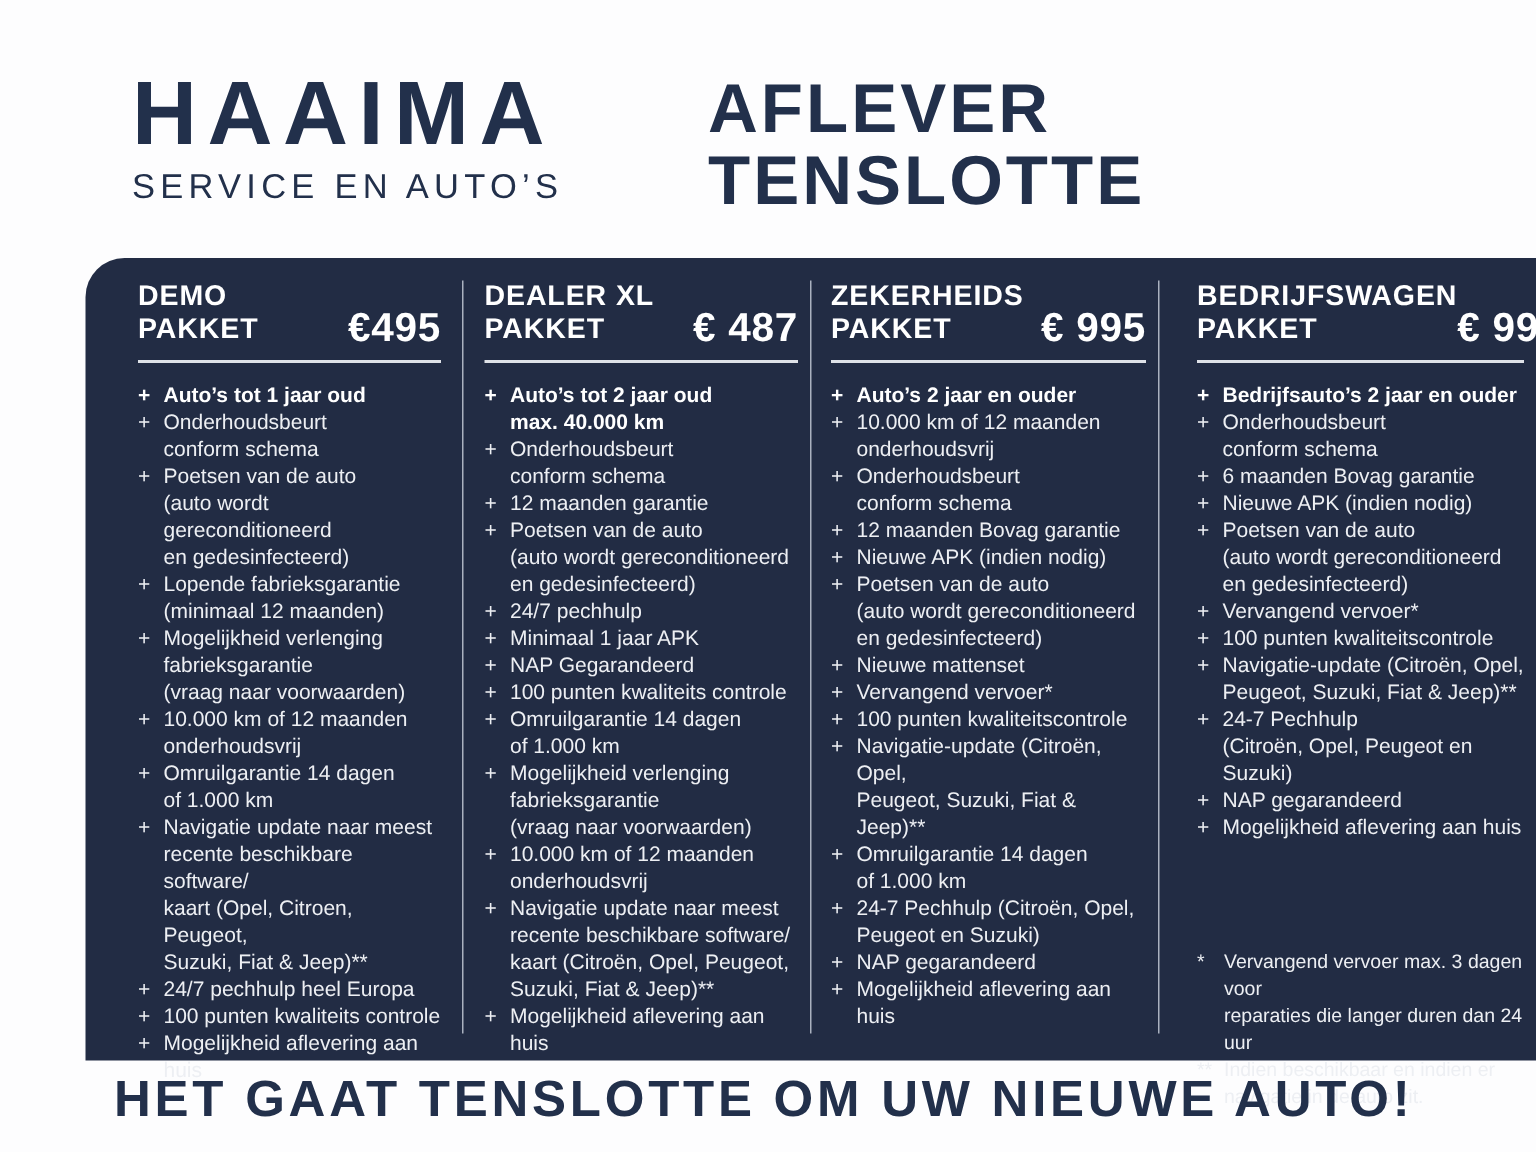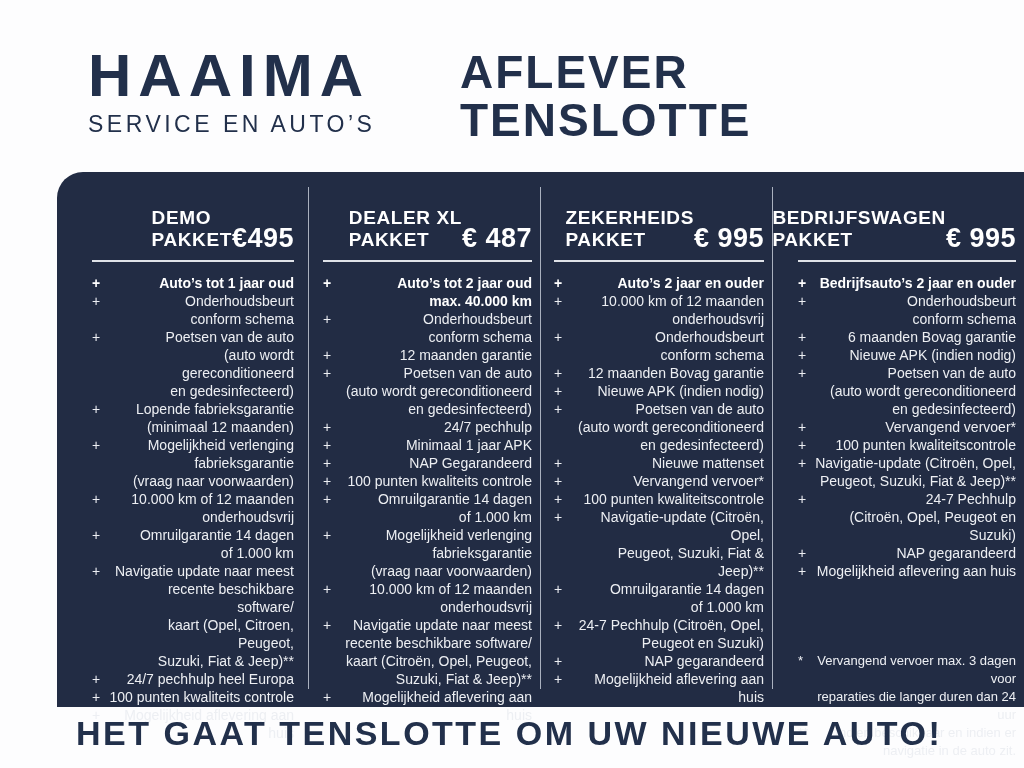--- a/index.html
+++ b/index.html
@@ -12,44 +12,44 @@
   }
   *{margin:0;padding:0;box-sizing:border-box;}
   html,body{background:#ffffff;}
   body{font-family:"Liberation Sans","DejaVu Sans",sans-serif;}
   .page{position:relative;width:1024px;height:768px;background:#fdfdfe;overflow:hidden;}
 
   
   .logo{position:absolute;left:88px;top:46px;color:var(--navy);}
   .logo-name{font-size:60px;font-weight:bold;letter-spacing:7px;line-height:1.0;}
   .logo-sub{font-size:23px;font-weight:400;letter-spacing:3.5px;margin-top:5px;}
-  .page-title{position:absolute;left:460px;top:48px;color:var(--navy);
+  .page-title{position:absolute;left:472px;top:48px;color:var(--navy);
     font-size:46px;font-weight:bold;letter-spacing:2px;line-height:48px;}
   .page-title span{display:block;}
 
   
   .panel{position:absolute;left:57px;top:172px;right:0;height:535px;
     background:var(--panel-bg);border-top-left-radius:26px;
     display:flex;padding:15px 0 18px 0;}
   .pkg{color:var(--panel-text);}
   .pkg:nth-child(1){width:251px;padding:0 14px 0 35px;}
   .pkg:nth-child(2){width:232px;padding:0 8px 0 14px;}
   .pkg:nth-child(3){width:232px;padding:0 8px 0 13px;}
   .pkg:nth-child(4){width:252px;padding:0 8px 0 25px;}
   .pkg + .pkg{border-left:1.5px solid var(--divider);}
 
-  .pkg-head{display:flex;justify-content:flex-end;align-items:flex-end;color:var(--white);margin-top:20px;}
+  .pkg-head{display:flex;justify-content:space-between;align-items:flex-end;color:var(--white);margin-top:0;}
   .pkg-name{font-size:19px;font-weight:bold;letter-spacing:0.6px;line-height:22px;white-space:pre-line;}
   .pkg-price{font-size:27px;font-weight:bold;letter-spacing:0.5px;margin-bottom:-3px;white-space:nowrap;}
   .pkg-rule{border:none;border-bottom:2px solid var(--rule);margin-top:9px;margin-bottom:12px;}
 
   .pkg-items{list-style:none;font-size:14px;line-height:18px;}
   .pkg-item{display:grid;grid-template-columns:17px 1fr;}
   .pkg-item.bold{font-weight:bold;color:var(--white);}
-  .item-text{white-space:pre-line;text-align:right;}
+  .item-text{white-space:pre-line;}
 
   .pkg-foot{margin-top:72px;font-size:13px;line-height:18px;}
   .footnote{display:grid;grid-template-columns:18px 1fr;}
   .footnote .item-text{white-space:pre-line;}
 
   
   .tagline{position:absolute;left:76px;top:714px;color:var(--navy);
     font-size:34px;font-weight:bold;letter-spacing:2.5px;white-space:nowrap;}
 </style>
 </head>

